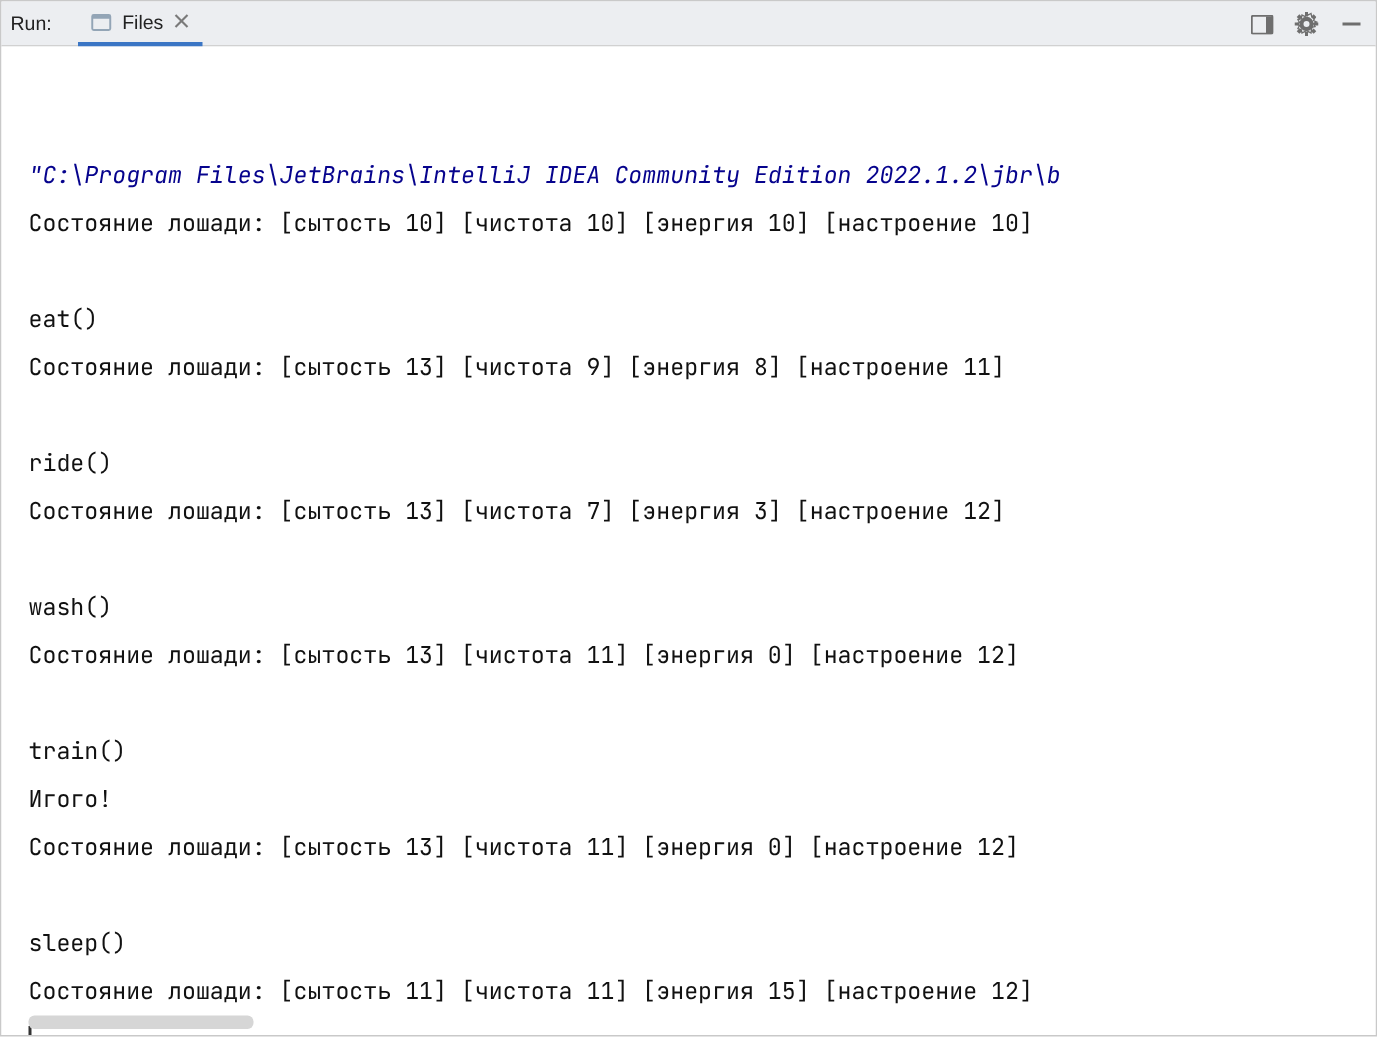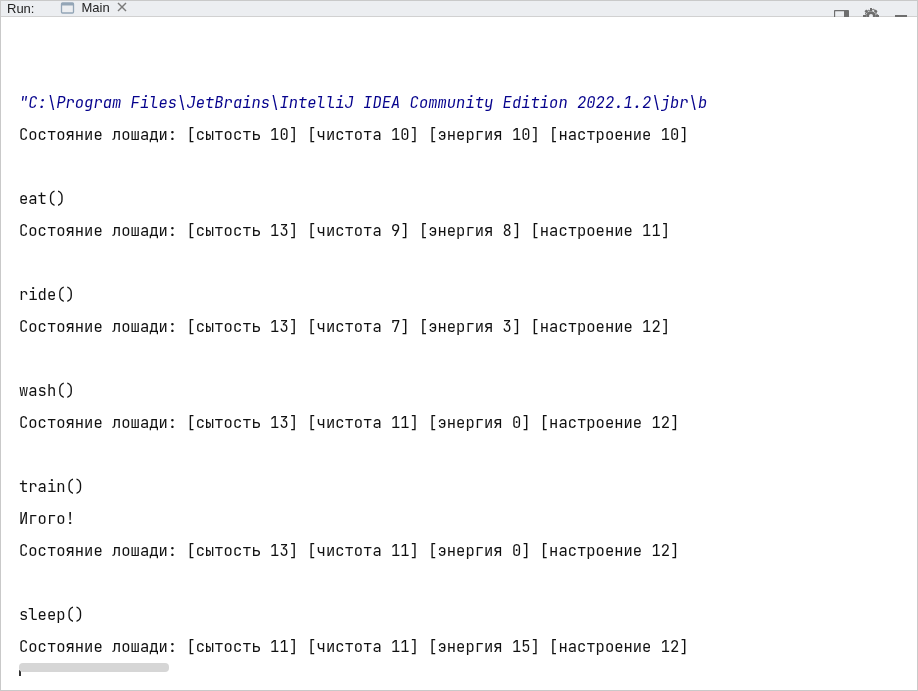--- a/index.html
+++ b/index.html
@@ -5,21 +5,21 @@
     * { margin: 0; padding: 0; box-sizing: border-box; }
     body {
       font-family: -apple-system, BlinkMacSystemFont, "Segoe UI", sans-serif;
       background: #fff;
       width: 918px;
       height: 691px;
       overflow: hidden;
       border: 1px solid #c9c9c9;
     }
     .header {
-      height: 16px;
+      height: 30px;
       background: #eceef1;
       border-bottom: 1px solid #d1d1d1;
       display: flex;
       align-items: center;
       padding: 0 6px;
       position: relative;
     }
     .run-label {
       font-size: 13px;
       color: #222;
@@ -110,21 +110,21 @@
 
 <div class="header">
   <span class="run-label">Run:</span>
   <div class="tab">
     <span class="tab-icon">
       <svg width="15" height="15" viewBox="0 0 15 15">
         <rect x="1.5" y="3" width="12" height="10" rx="1" fill="none" stroke="#93a5b6" stroke-width="1.3"></rect>
         <rect x="1.5" y="3" width="12" height="2.5" fill="#93a5b6"></rect>
       </svg>
     </span>
-    <span class="tab-label">Main</span>
+    <span class="tab-label">Files</span>
     <span class="tab-close">
       <svg width="10" height="10" viewBox="0 0 10 10">
         <line x1="1" y1="1" x2="9" y2="9" stroke="#7a7a7a" stroke-width="1.4"></line>
         <line x1="9" y1="1" x2="1" y2="9" stroke="#7a7a7a" stroke-width="1.4"></line>
       </svg>
     </span>
   </div>
   <div class="header-right">
     <span class="header-icon">
       <svg width="15" height="13" viewBox="0 0 15 13">

